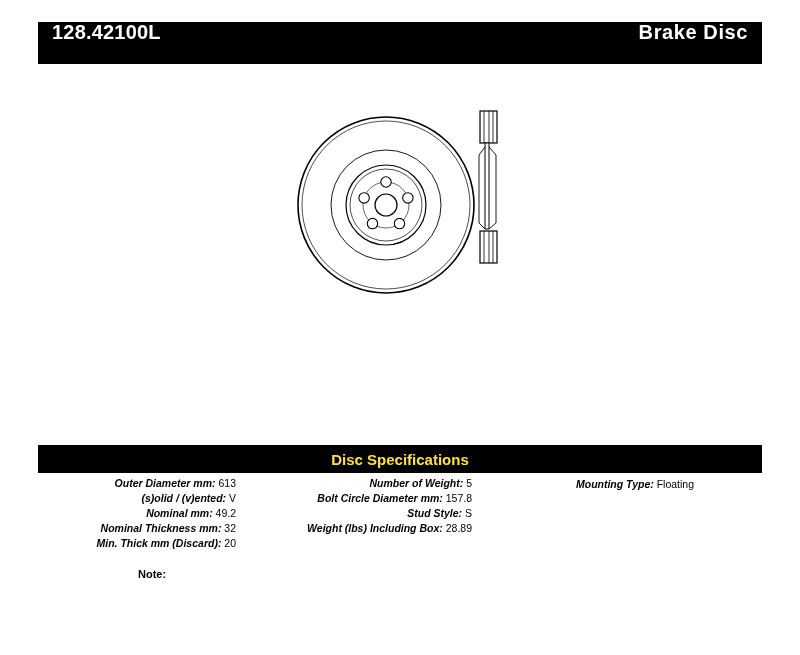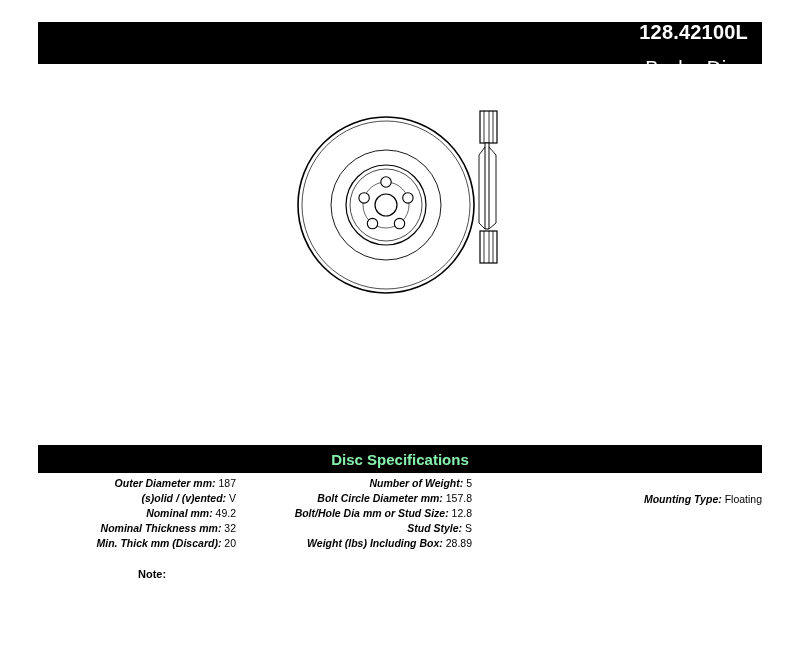--- a/index.html
+++ b/index.html
@@ -19,38 +19,36 @@
   
   .header-bar {
     position: absolute;
     left: 38px;
     top: 22px;
     width: 724px;
     height: 42px;
     background: #000000;
     color: #ffffff;
     display: flex;
-    align-items: flex-end;
+    align-items: flex-start;
     justify-content: space-between;
     box-sizing: border-box;
     padding: 0 14px;
-    flex-direction: column;
   }
   .part-number {
     font-size: 20px;
     font-weight: bold;
     letter-spacing: 0.2px;
     line-height: 1;
   }
   .header-title {
     font-size: 20px;
-    font-weight: normal;
+    font-weight: bold;
     letter-spacing: 0.6px;
     line-height: 1;
-    margin-top: 16px;
   }
 
   
   .drawing-area {
     position: absolute;
     left: 38px;
     top: 80px;
     width: 724px;
     height: 350px;
   }
@@ -66,21 +64,21 @@
   }
 
   
   .specs-bar {
     position: absolute;
     left: 38px;
     top: 445px;
     width: 724px;
     height: 28px;
     background: #000000;
-    color: #86efac;
+    color: #fde047;
     display: flex;
     align-items: center;
     justify-content: center;
   }
   .specs-bar .specs-title {
     font-size: 15px;
     font-weight: bold;
     line-height: 1;
   }
 
@@ -104,23 +102,23 @@
     text-align: right;
   }
   .spec-col.col2 {
     left: 214px;
     top: 0px;
     width: 220px;
     text-align: right;
   }
   .spec-col.col3 {
     left: 470px;
-    top: 16px;
+    top: 1px;
     width: 254px;
-    text-align: right;
+    text-align: center;
   }
   .spec-row {
     white-space: nowrap;
   }
   .spec-label {
     font-weight: bold;
     font-style: italic;
   }
   .spec-value {
     font-weight: normal;
@@ -189,21 +187,21 @@
 
 <div class="specs-bar">
   <span class="specs-title">Disc Specifications</span>
 </div>
 
 <div class="specs-body">
 
   <div class="spec-col col1">
     <div class="spec-row">
       <span class="spec-label">Outer Diameter mm:</span>
-      <span class="spec-value">187</span>
+      <span class="spec-value">613</span>
     </div>
     <div class="spec-row">
       <span class="spec-label">(s)olid / (v)ented:</span>
       <span class="spec-value">V</span>
     </div>
     <div class="spec-row">
       <span class="spec-label">Nominal mm:</span>
       <span class="spec-value">49.2</span>
     </div>
     <div class="spec-row">
@@ -217,24 +215,20 @@
   </div>
 
   <div class="spec-col col2">
     <div class="spec-row">
       <span class="spec-label">Number of Weight:</span>
       <span class="spec-value">5</span>
     </div>
     <div class="spec-row">
       <span class="spec-label">Bolt Circle Diameter mm:</span>
       <span class="spec-value">157.8</span>
-    </div>
-    <div class="spec-row">
-      <span class="spec-label">Bolt/Hole Dia mm or Stud Size:</span>
-      <span class="spec-value">12.8</span>
     </div>
     <div class="spec-row">
       <span class="spec-label">Stud Style:</span>
       <span class="spec-value">S</span>
     </div>
     <div class="spec-row">
       <span class="spec-label">Weight (lbs) Including Box:</span>
       <span class="spec-value">28.89</span>
     </div>
   </div>

